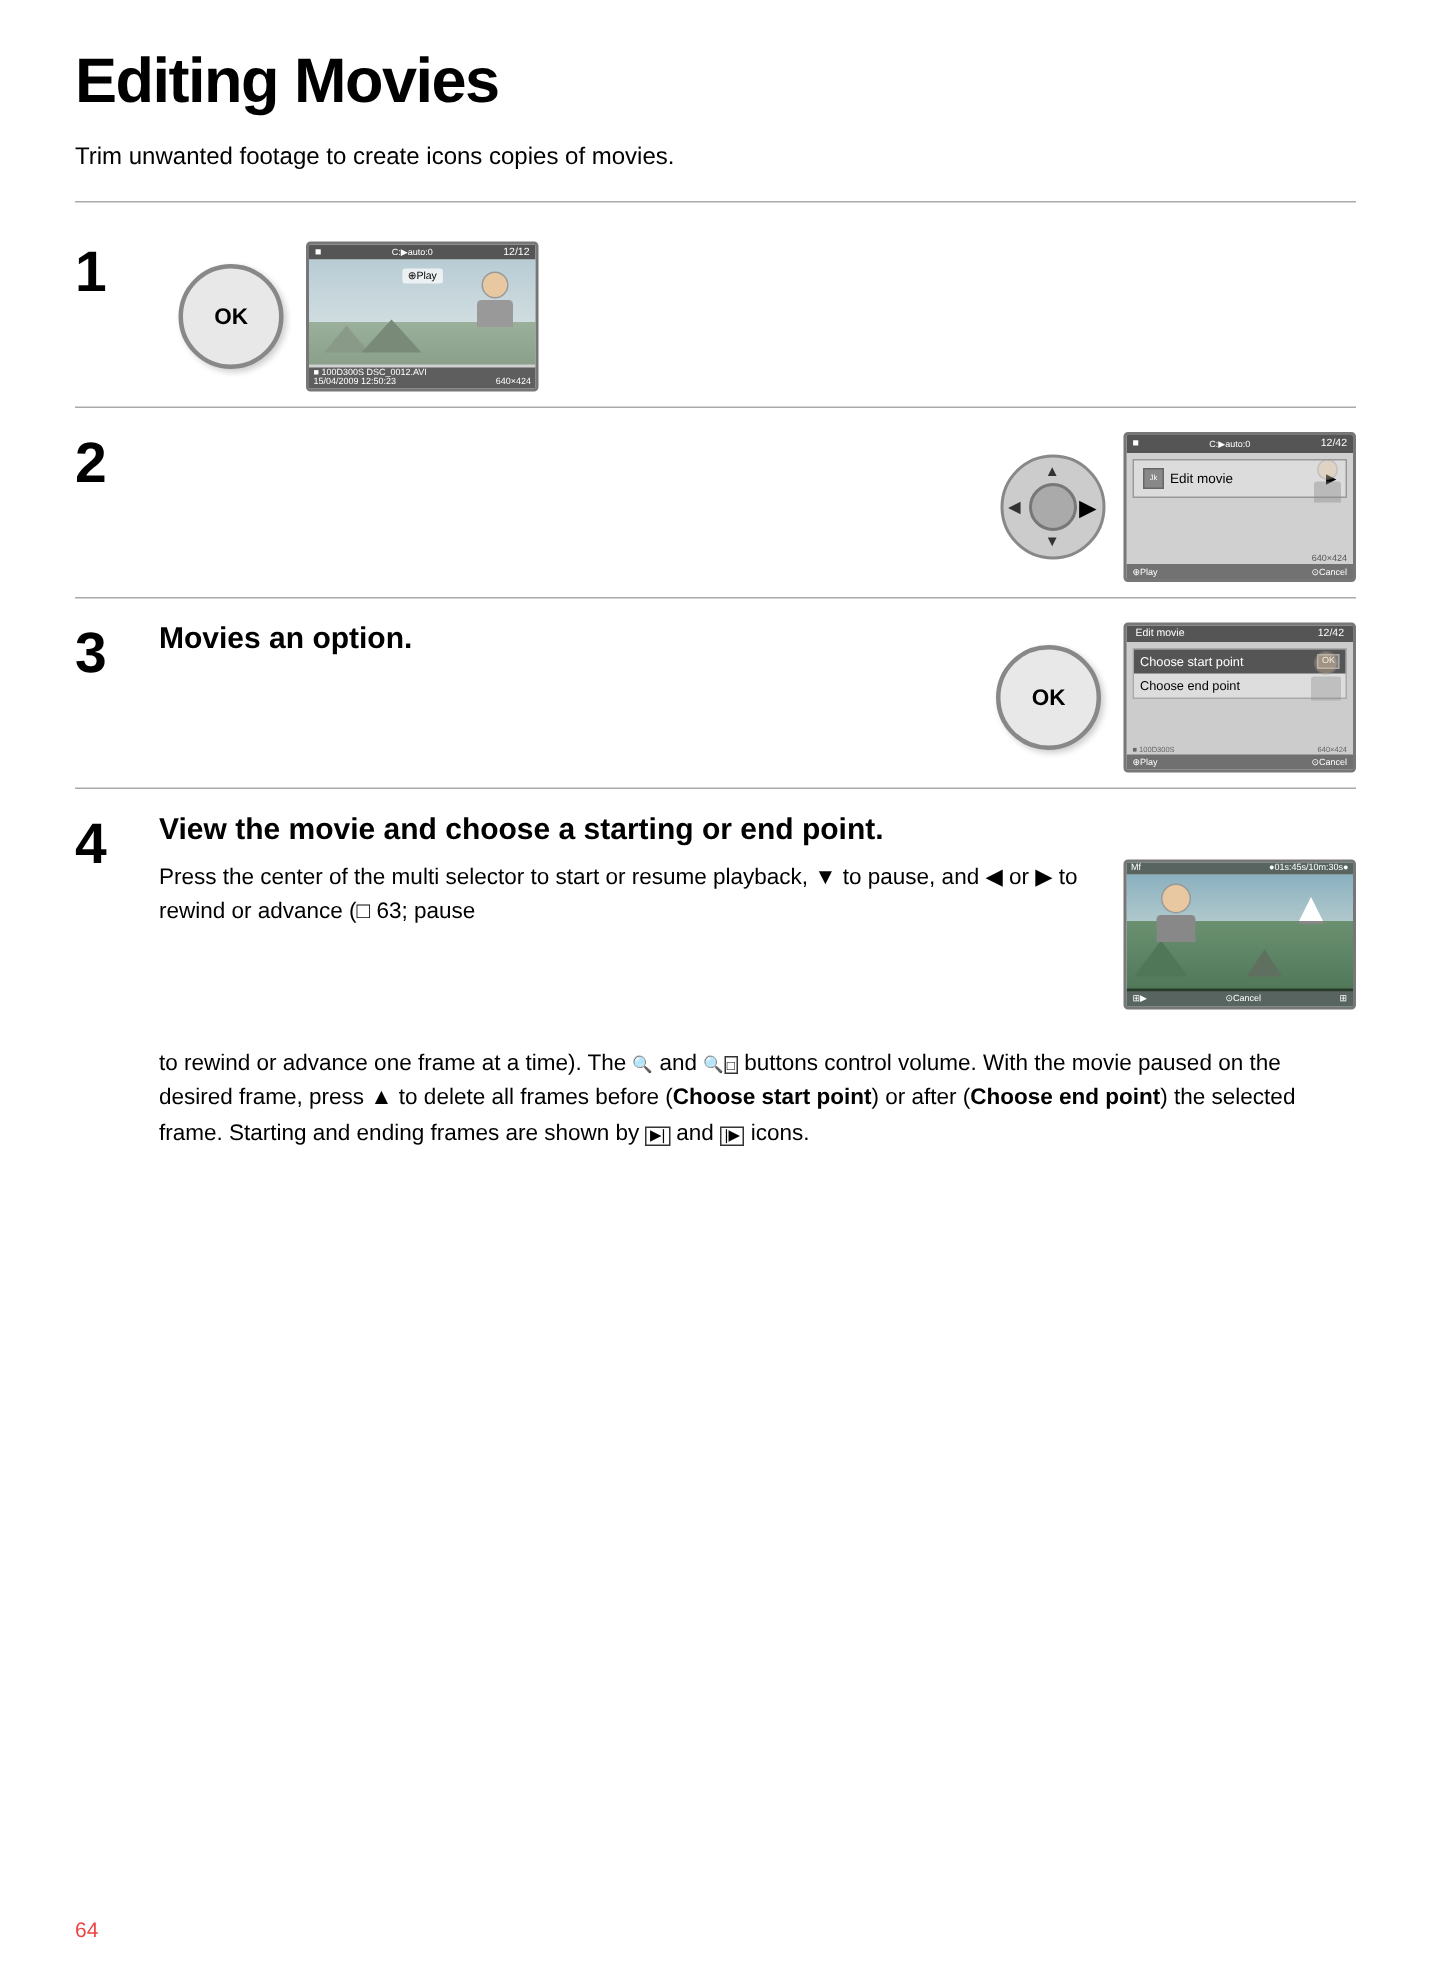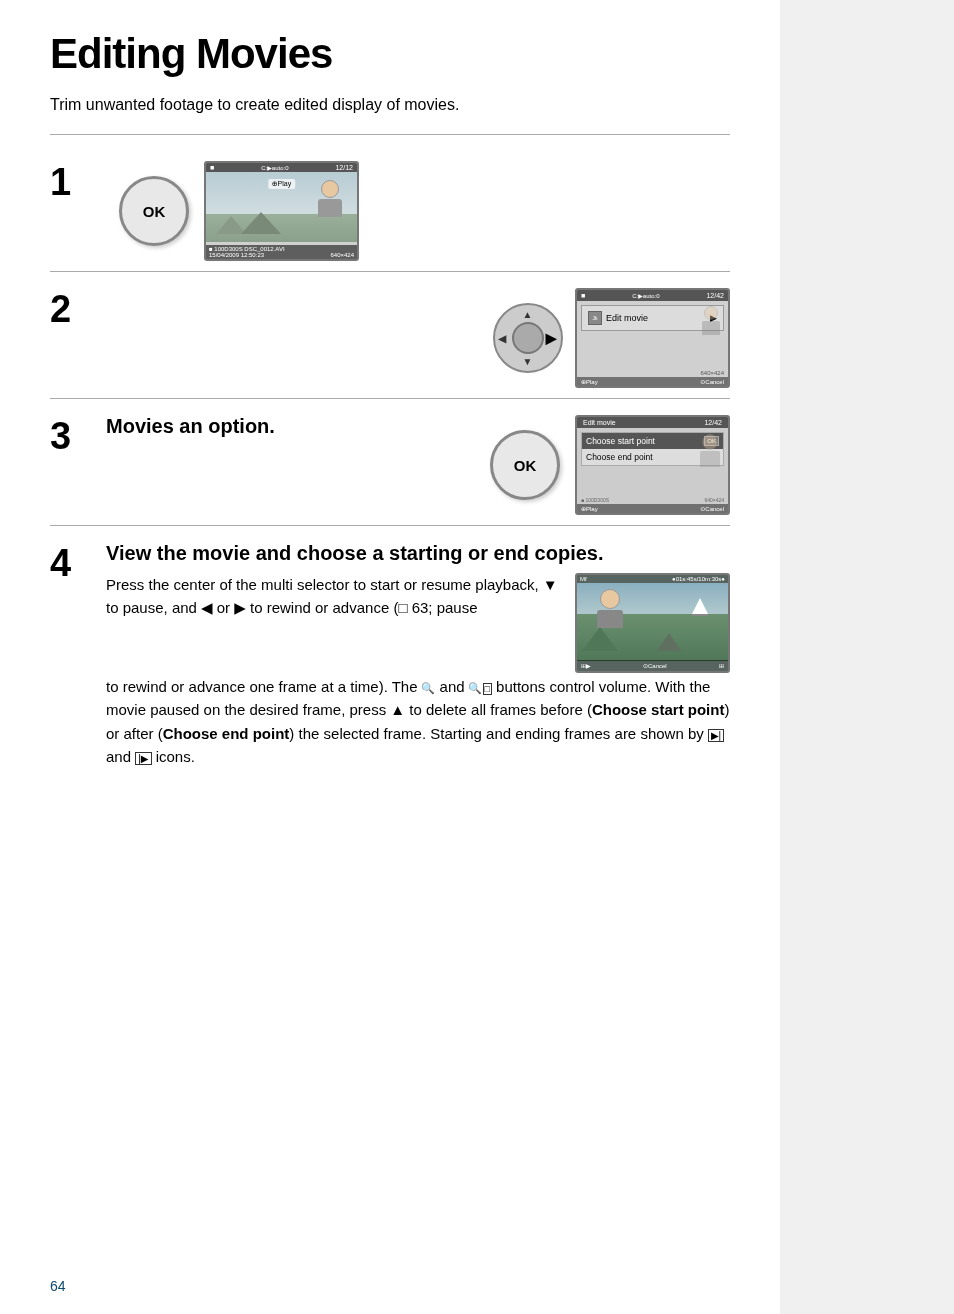--- a/index.html
+++ b/index.html
@@ -5,21 +5,21 @@
     * { box-sizing: border-box; margin: 0; padding: 0; }
     body {
       font-family: Arial, Helvetica, sans-serif;
       background: #f0f0f0;
       width: 954px;
       min-height: 1314px;
       position: relative;
     }
     .page {
       background: #ffffff;
-      width: 780px;
+      width: 954px;
       min-height: 1314px;
       padding: 30px 50px 40px 50px;
       position: relative;
     }
     .page-title {
       font-size: 42px;
       font-weight: 900;
       color: #000;
       margin-bottom: 18px;
       letter-spacing: -1px;
@@ -223,40 +223,40 @@
       height: 78px;
       position: relative;
       overflow: hidden;
     }
 
     .page-num {
       position: absolute;
       bottom: 20px;
       left: 50px;
       font-size: 14px;
-      color: #0c4a6e;
+      color: #ef4444;
     }
 
     .step4-content {
       flex: 1;
       padding-left: 8px;
     }
     .step4-row {
       display: flex;
       align-items: flex-start;
     }
   </style>
 </head>
 <body>
 
 <div class="page">
 
   <h1 class="page-title">Editing Movies</h1>
 
-  <p class="subtitle">Trim unwanted footage to create edited display of movies.</p>
+  <p class="subtitle">Trim unwanted footage to create icons copies of movies.</p>
 
   <hr class="divider">
 
   <div class="step">
     <div class="step-number">1</div>
     <div class="step-images">
 
       <div class="ok-btn-wrap">
         <div class="ok-btn">
           <span>OK</span>
@@ -379,21 +379,21 @@
         </div>
         <div style="position:absolute;bottom:10px;right:4px;font-size:5px;color:#666;">640×424</div>
         <div style="position:absolute;bottom:10px;left:4px;font-size:5px;color:#666;">■ 100D300S</div>
       </div>
     </div>
   </div>
 
   <div class="step" style="border-bottom:none;">
     <div class="step-number">4</div>
     <div class="step4-content">
-      <div class="step-title">View the movie and choose a starting or end copies.</div>
+      <div class="step-title">View the movie and choose a starting or end point.</div>
 
       <div class="step4-row">
         <div style="flex:1;">
           <div class="step-body">
             Press the center of the multi selector to start or resume playback, ▼ to pause, and ◀ or ▶ to rewind or advance (□ 63; pause
           </div>
         </div>
 
         <div style="margin-left:16px;flex-shrink:0;">
           <div class="movie-screen-4">
@@ -421,20 +421,20 @@
             </div>
             <div class="movie-4-footer">
               <span>⊞▶</span>
               <span>⊙Cancel</span>
               <span>⊞</span>
             </div>
           </div>
         </div>
       </div>
 
-      <div class="step-body" style="margin-top:2px;">
+      <div class="step-body" style="margin-top:24px;">
         to rewind or advance one frame at a time). The <span style="font-size:11px;">🔍</span> and <span style="font-size:11px;">🔍</span><span style="font-size:9px;border:1px solid #333;padding:0 1px;">□</span> buttons control volume.  With the movie paused on the desired frame, press ▲ to delete all frames before (<b>Choose start point</b>) or after (<b>Choose end point</b>) the selected frame. Starting and ending frames are shown by <span style="border:1px solid #333;padding:0 2px;font-size:10px;">▶|</span> <span>and</span> <span style="border:1px solid #333;padding:0 2px;font-size:10px;">|▶</span> icons.
       </div>
     </div>
   </div>
 
   <div class="page-num">64</div>
 </div>
 
 </body></html>

